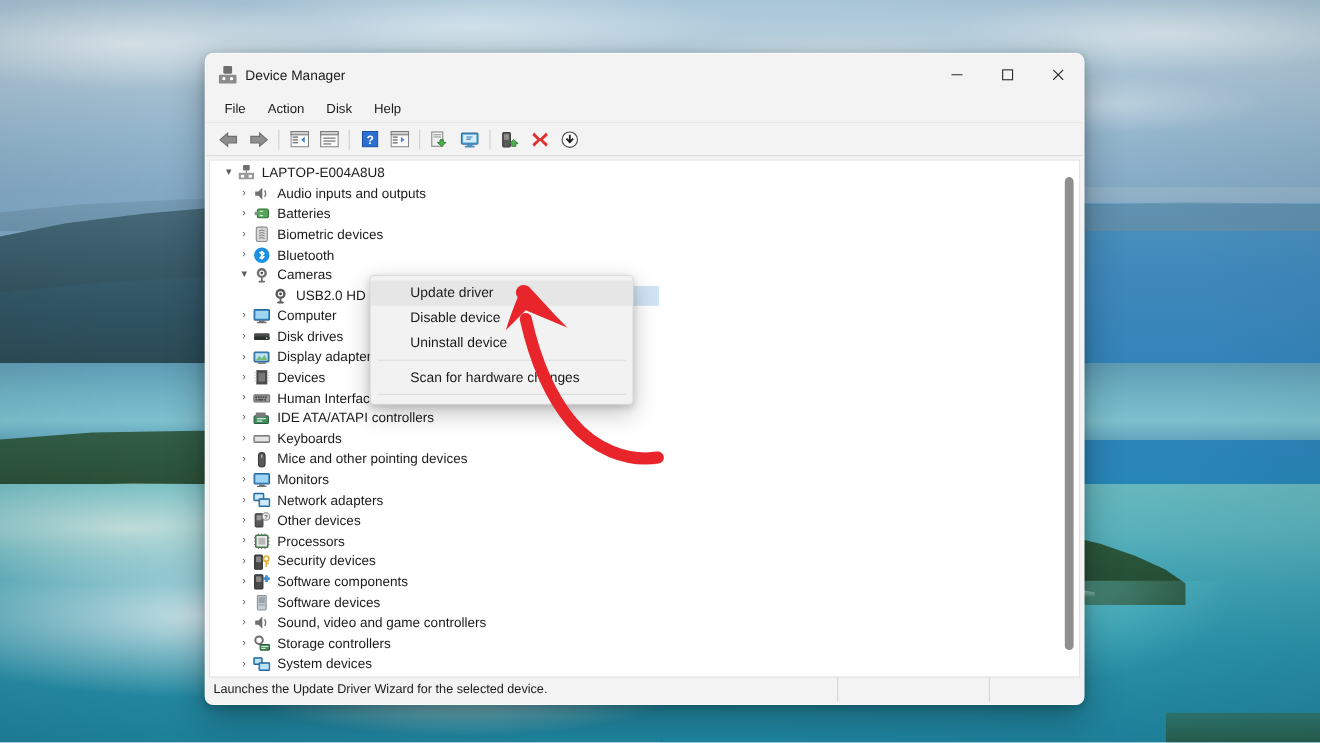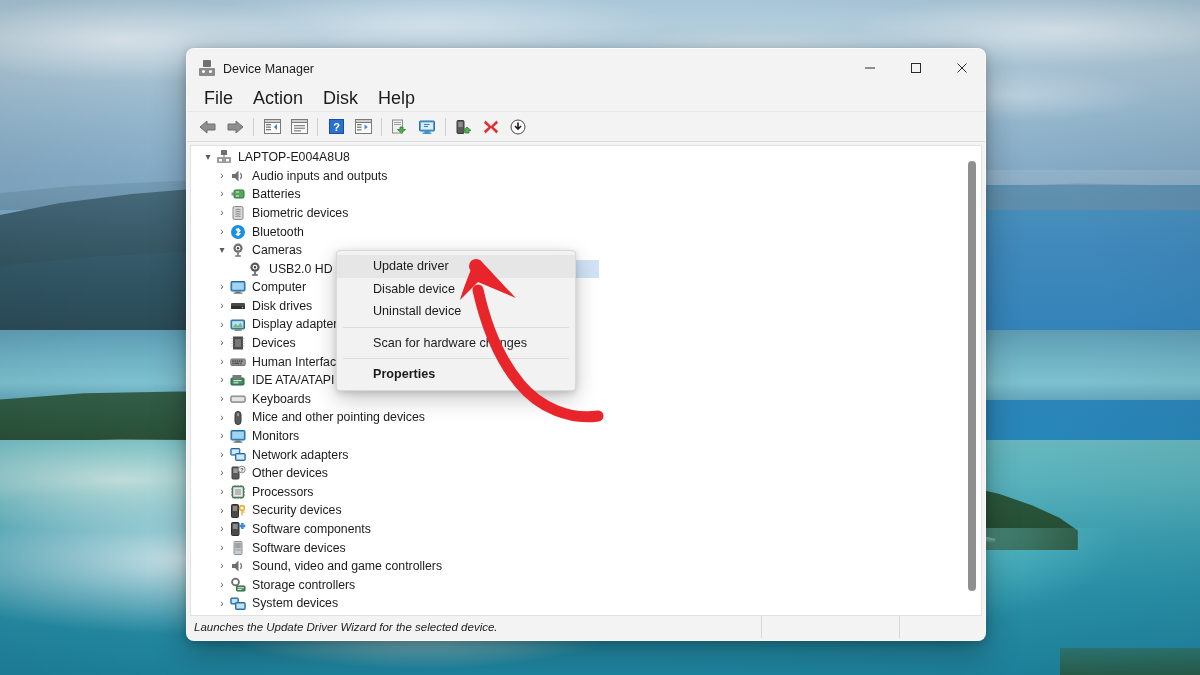--- a/index.html
+++ b/index.html
@@ -148,21 +148,21 @@
     font-size: 12px; color: #2a2a2a; cursor: default;
   }
   .wc svg { display: block; }
 
   
   #menubar {
     height: 26px; display: flex; align-items: center; padding-left: 8px; gap: 2px;
     background: #f3f3f3; border-bottom: 1px solid #e6e6e6;
   }
   .menu-item {
-    font-size: 18px; color: #1b1b1b; padding: 3px 9px; border-radius: 3px;
+    font-size: 12px; color: #1b1b1b; padding: 3px 9px; border-radius: 3px;
   }
 
   
   #toolbar {
     height: 30px; display: flex; align-items: center; padding-left: 8px;
     background: #f3f3f3; border-bottom: 1px solid #dcdcdc; gap: 1px;
   }
   .tb-btn {
     width: 26px; height: 24px; display: flex; align-items: center; justify-content: center;
   }
@@ -203,21 +203,21 @@
     position: absolute; left: 4px; top: 14px; width: 8px; height: 430px;
     background: #8f8f8f; border-radius: 4px;
   }
 
   
   #statusbar {
     position: absolute; left: 3px; right: 3px; bottom: 3px; height: 22px;
     background: #f3f3f3; display: flex; align-items: center;
     border-top: 1px solid #e2e2e2;
   }
-  .sb-cell { height: 22px; display: flex; align-items: center; font-size: 11.5px; color: #1b1b1b; font-style: italic; }
+  .sb-cell { height: 22px; display: flex; align-items: center; font-size: 11.5px; color: #1b1b1b; }
   .sb-main { flex: 0 0 571px; padding-left: 4px; }
   .sb-div { width: 1px; height: 22px; background: #d8d8d8; }
   .sb-2 { flex: 0 0 137px; }
   .sb-3 { flex: 1; }
 
   
   #ctxmenu {
     position: absolute; left: 336px; top: 250px; width: 240px;
     background: #f2f2f2; border: 1px solid #d9d9d9; border-radius: 4px;
     box-shadow: 0 8px 22px rgba(0,0,0,.22), 0 2px 6px rgba(0,0,0,.14);
@@ -743,21 +743,20 @@
 
   </div>
 
   <div id="ctxmenu">
     <div class="ctx-item hover">Update driver</div>
     <div class="ctx-item">Disable device</div>
     <div class="ctx-item">Uninstall device</div>
     <div class="ctx-sep"></div>
     <div class="ctx-item">Scan for hardware changes</div>
     <div class="ctx-sep"></div>
-    <div class="ctx-item bold">Properties</div>
   </div>
 
   <svg id="arrow" viewBox="0 0 200 175">
 
     <path d="M178 168 C 150 172, 120 160, 100 136 C 80 112, 66 78, 58 42" stroke="#e8252a" stroke-width="11" fill="none" stroke-linecap="round"></path>
 
     <path d="M55 12 C 50 24, 44 38, 40 52 C 46 42, 52 34, 58 30 Z" fill="#e8252a"></path>
     <path d="M55 12 C 64 22, 78 36, 94 48 C 82 36, 70 22, 60 12 Z" fill="#e8252a"></path>
     <path d="M55 12 L 40 52 L 58 34 L 96 50 Z" fill="#e8252a"></path>
     <circle cx="56" cy="18" r="7" fill="#e8252a"></circle>

